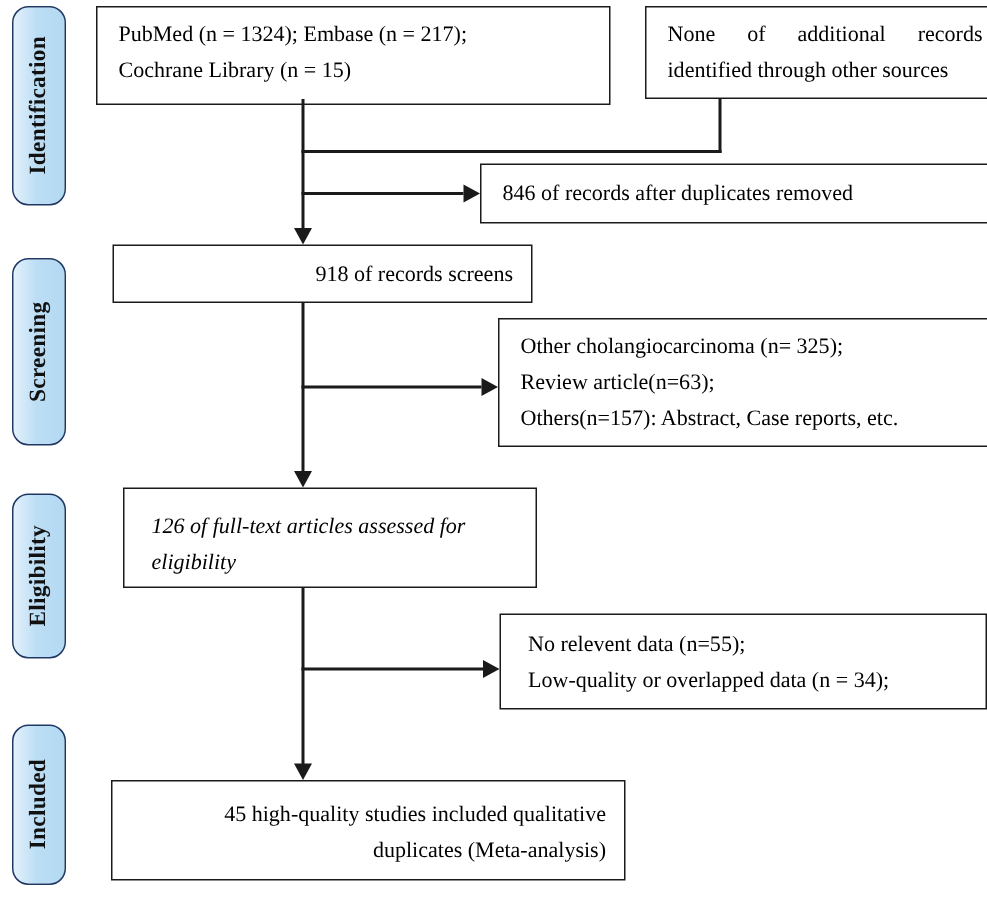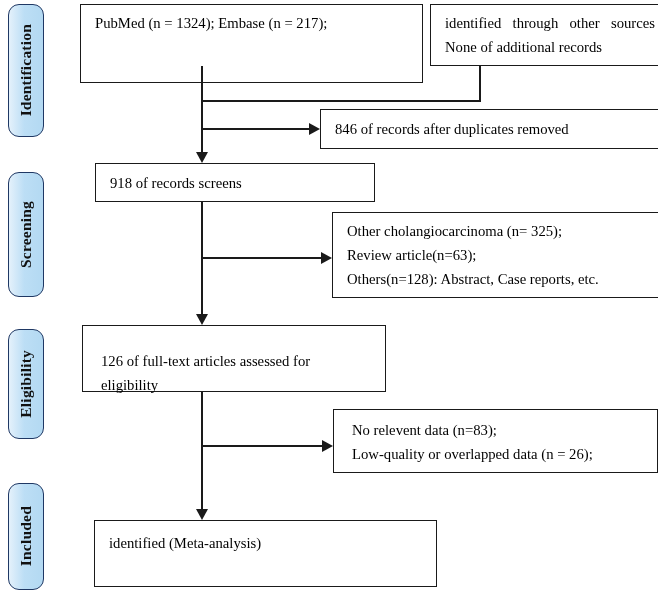--- a/index.html
+++ b/index.html
@@ -44,21 +44,21 @@
   .flow-box {
     position: absolute;
     box-sizing: border-box;
     background: #ffffff;
     border: 1.4px solid #1a1a1a;
     padding: 7px 12px 7px 14px;
     font-size: 14.7px;
     line-height: 1.62;
   }
   .flow-box .line { white-space: nowrap; }
-  .box-center { text-align: left; margin-left: 20px; }
+  .box-center { text-align: right; }
   .box-justify { text-align: justify; text-align-last: justify; }
   .box-justify .line:last-child { text-align-last: left; }
 
   
   .vline, .hline {
     position: absolute;
     background: #1a1a1a;
   }
   .vline { width: 2px; }
   .hline { height: 2px; }
@@ -91,55 +91,57 @@
   </div>
 
   <div class="stage-pill" style="left:8px; top:329px; width:36px; height:110px;">
     <span class="stage-label">Eligibility</span>
   </div>
 
   <div class="stage-pill" style="left:8px; top:483px; width:36px; height:107px;">
     <span class="stage-label">Included</span>
   </div>
 
-  <div class="flow-box" style="left:80px; top:4px; width:343px; height:79px;">
+  <div class="flow-box" style="left:64px; top:4px; width:343px; height:66px;">
     <div class="line">PubMed (n = 1324); Embase (n = 217);</div>
+    <div class="line">Cochrane Library (n = 15)</div>
   </div>
 
   <div class="flow-box box-justify" style="left:430px; top:4px; width:238px; height:62px;">
+    <div class="line">None of additional records</div>
     <div class="line">identified through other sources</div>
-    <div class="line">None of additional records</div>
   </div>
 
   <div class="flow-box" style="left:320px; top:109px; width:348px; height:40px; padding-top:8px;">
     <div class="line">846 of records after duplicates removed</div>
   </div>
 
   <div class="flow-box box-center" style="left:75px; top:163px; width:280px; height:39px; padding-top:8px;">
     <div class="line">918 of records screens</div>
   </div>
 
   <div class="flow-box" style="left:332px; top:212px; width:336px; height:86px;">
     <div class="line">Other cholangiocarcinoma (n= 325);</div>
     <div class="line">Review article(n=63);</div>
-    <div class="line">Others(n=128): Abstract, Case reports, etc.</div>
+    <div class="line">Others(n=157): Abstract, Case reports, etc.</div>
   </div>
 
-  <div class="flow-box" style="left:82px; top:325px; width:304px; height:67px; padding-left:18px; padding-top:24px;">
+  <div class="flow-box" style="left:82px; top:325px; width:276px; height:67px; padding-left:18px; padding-top:14px;font-style:italic;">
     <div class="line">126 of full-text articles assessed for</div>
     <div class="line">eligibility</div>
   </div>
 
   <div class="flow-box" style="left:333px; top:409px; width:325px; height:64px; padding-left:18px; padding-top:9px;">
-    <div class="line">No relevent data (n=83);</div>
-    <div class="line">Low-quality or overlapped data (n = 26);</div>
+    <div class="line">No relevent data (n=55);</div>
+    <div class="line">Low-quality or overlapped data (n = 34);</div>
   </div>
 
   <div class="flow-box box-center" style="left:74px; top:520px; width:343px; height:67px; padding-top:11px;">
-    <div class="line">identified (Meta-analysis)</div>
+    <div class="line">45 high-quality studies included qualitative</div>
+    <div class="line">duplicates (Meta-analysis)</div>
   </div>
 
   <div class="vline" style="left:201px; top:66px; height:87px;"></div>
   <div class="arrow-down" style="left:196px; top:152px;"></div>
 
   <div class="vline" style="left:479px; top:66px; height:36px;"></div>
   <div class="hline" style="left:201px; top:100px; width:280px;"></div>
 
   <div class="hline" style="left:201px; top:128px; width:108px;"></div>
   <div class="arrow-right" style="left:309px; top:123px;"></div>

